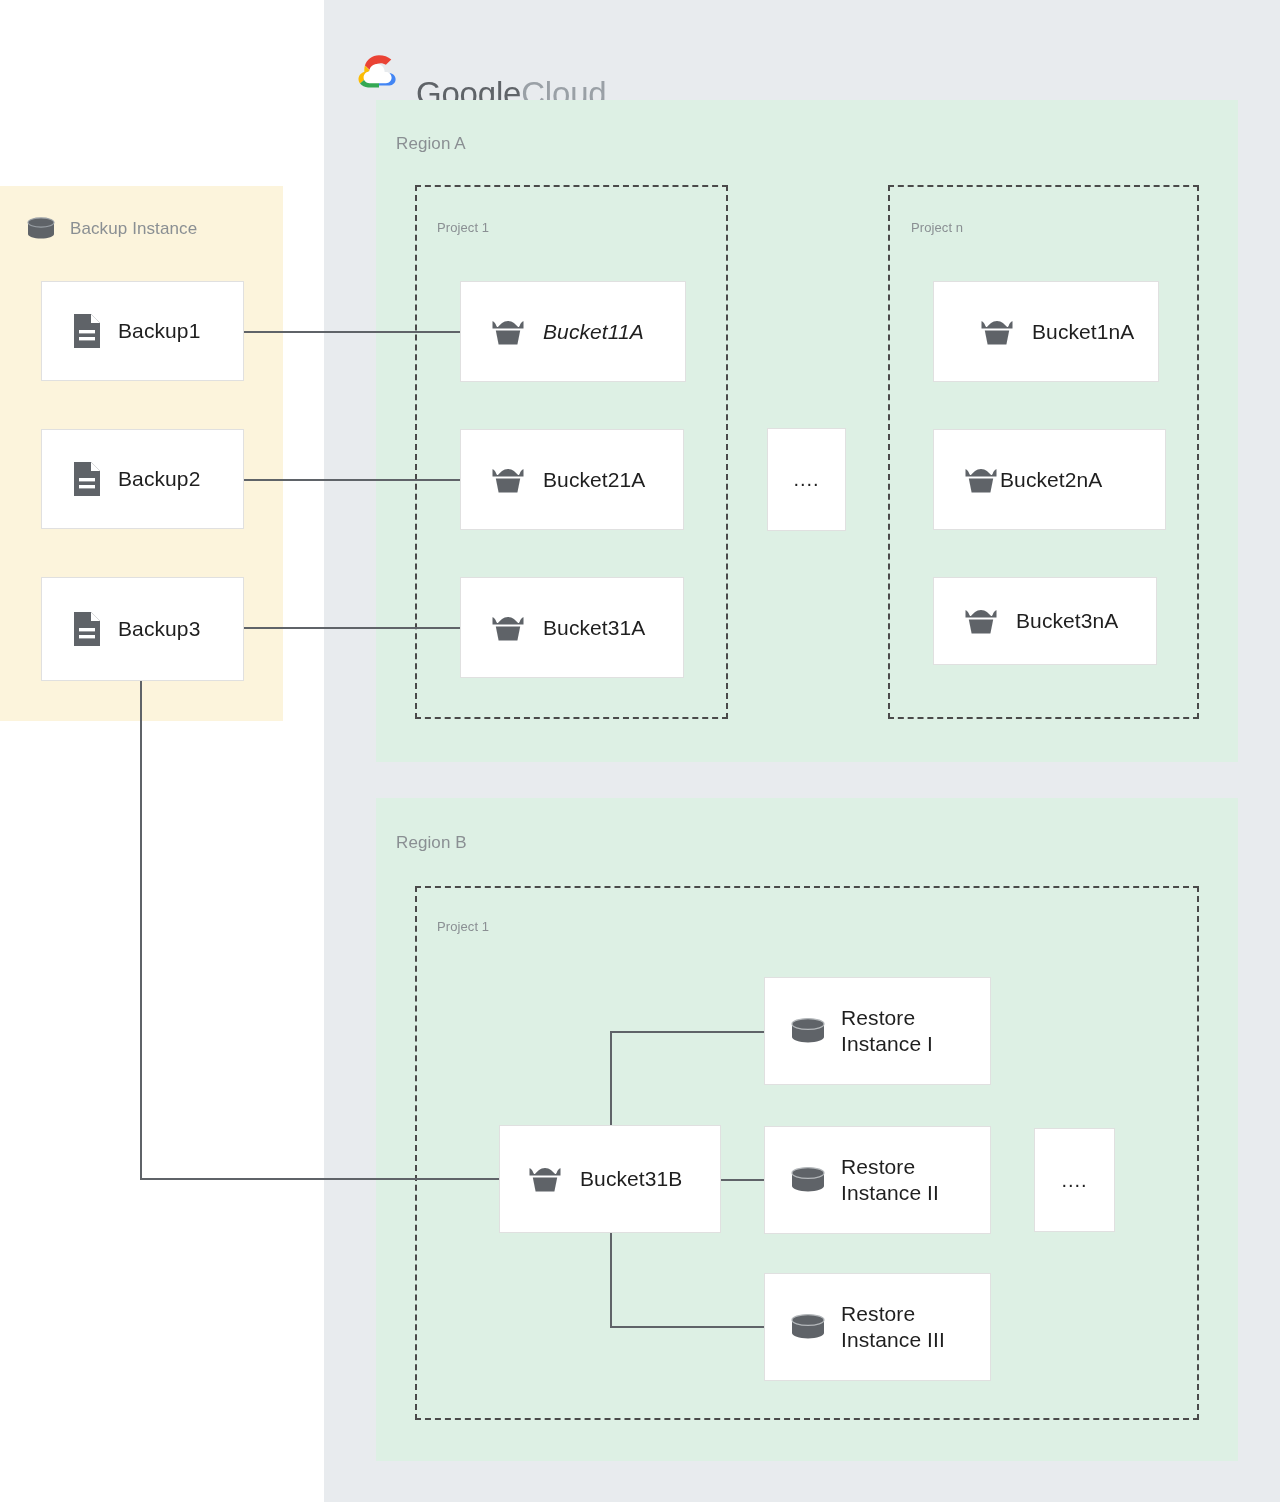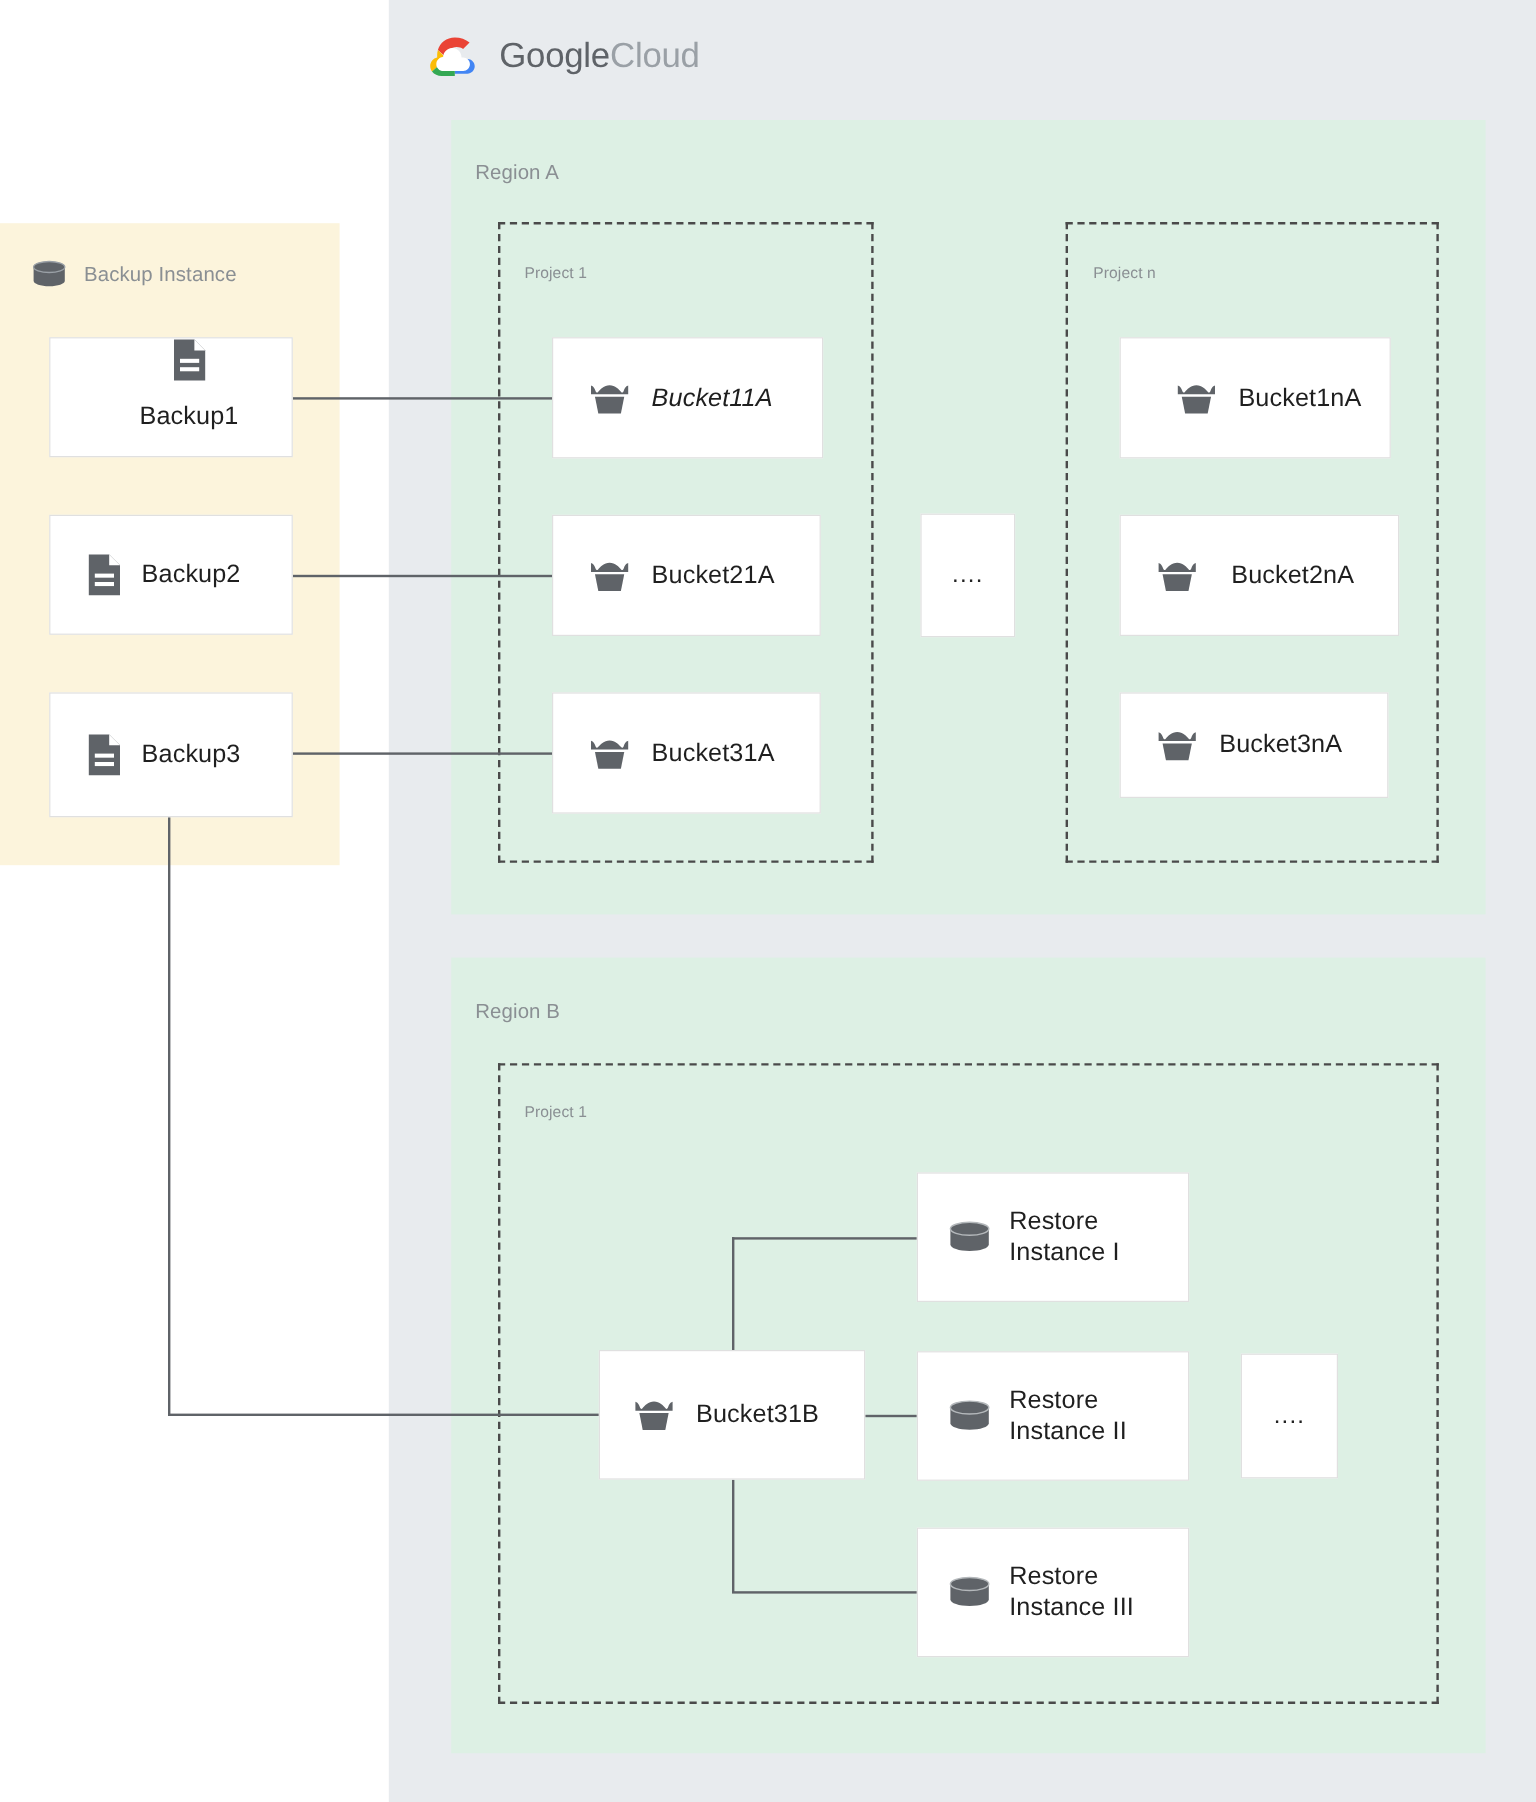--- a/index.html
+++ b/index.html
@@ -42,21 +42,21 @@
   .icn{flex:0 0 auto;display:inline-block;}
   .icn svg{display:block;}
 
   
   .line{background:#5f6368;z-index:2;}
   .hline{height:2px;}
   .vline{width:2px;}
 
   
   #gcloud-logo{left:356px;top:28px;display:flex;align-items:center;gap:14px;}
-  #gcloud-text{font-size:29px;color:#5f6368;letter-spacing:-.2px;}
+  #gcloud-text{font-size:33px;color:#5f6368;letter-spacing:-.2px;margin-top:47px;}
   #gcloud-text .w2{color:#9aa0a6;}
   
   #backup-head{left:26px;top:216px;display:flex;align-items:center;gap:14px;}
   #backup-head .txt{font-size:17px;color:#8a8f93;letter-spacing:.1px;}
 </style>
 </head>
 <body>
 
 <div class="abs" id="gcp-panel"></div>
 
@@ -82,21 +82,21 @@
   <span class="icn">
     <svg width="30" height="26" viewBox="0 0 30 26">
       <ellipse cx="15" cy="6.5" rx="13" ry="4.6" fill="#5f6368"></ellipse>
       <path d="M2 6.5 L2 18 C2 20.6 7.8 22.6 15 22.6 C22.2 22.6 28 20.6 28 18 L28 6.5 Z" fill="#5f6368"></path>
       <ellipse cx="15" cy="6.5" rx="13" ry="4.6" fill="none" stroke="#9aa0a6" stroke-width="1.1"></ellipse>
     </svg>
   </span>
   <span class="txt">Backup Instance</span>
 </div>
 
-<div class="abs card" style="left:41px;top:281px;width:203px;height:100px;padding-left:30px;gap:16px;flex-direction:column;">
+<div class="abs card" style="left:41px;top:281px;width:203px;height:100px;padding-left:30px;gap:16px;">
   <span class="icn">
     <svg width="30" height="36" viewBox="0 0 30 36">
       <path d="M2 1 L19 1 L28 10 L28 35 L2 35 Z" fill="#5f6368"></path>
       <path d="M19 1 L19 10 L28 10 Z" fill="#ffffff"></path>
       <rect x="7" y="17" width="16" height="3.4" fill="#ffffff"></rect>
       <rect x="7" y="24" width="16" height="3.4" fill="#ffffff"></rect>
     </svg>
   </span>
   <span class="label">Backup1</span>
 </div>
@@ -169,21 +169,21 @@
 <div class="abs card" style="left:933px;top:281px;width:226px;height:101px;padding-left:46px;gap:18px;">
   <span class="icn">
     <svg width="34" height="32" viewBox="0 0 34 32">
       <path d="M1.5 5.2 C1.5 5.2 4.0 5.6 5.2 9.6 C5.6 11.0 6.6 11.6 7.4 10.6 C9.0 8.6 12.4 5.0 17 5.0 C21.6 5.0 25.0 8.6 26.6 10.6 C27.4 11.6 28.4 11.0 28.8 9.6 C30.0 5.6 32.5 5.2 32.5 5.2 L32.5 12.6 L1.5 12.6 Z" fill="#5f6368"></path>
       <path d="M4.8 14.6 L29.2 14.6 L26.4 28.6 L7.6 28.6 Z" fill="#5f6368"></path>
     </svg>
   </span>
   <span class="label">Bucket1nA</span>
 </div>
 
-<div class="abs card" style="left:933px;top:429px;width:233px;height:101px;padding-left:30px;gap:28px;text-align:center;">
+<div class="abs card" style="left:933px;top:429px;width:233px;height:101px;padding-left:30px;gap:2px;text-align:center;">
   <span class="icn">
     <svg width="34" height="32" viewBox="0 0 34 32">
       <path d="M1.5 5.2 C1.5 5.2 4.0 5.6 5.2 9.6 C5.6 11.0 6.6 11.6 7.4 10.6 C9.0 8.6 12.4 5.0 17 5.0 C21.6 5.0 25.0 8.6 26.6 10.6 C27.4 11.6 28.4 11.0 28.8 9.6 C30.0 5.6 32.5 5.2 32.5 5.2 L32.5 12.6 L1.5 12.6 Z" fill="#5f6368"></path>
       <path d="M4.8 14.6 L29.2 14.6 L26.4 28.6 L7.6 28.6 Z" fill="#5f6368"></path>
     </svg>
   </span>
   <span class="label">Bucket2nA</span>
 </div>
 
 <div class="abs card" style="left:933px;top:577px;width:224px;height:88px;padding-left:30px;gap:18px;">

